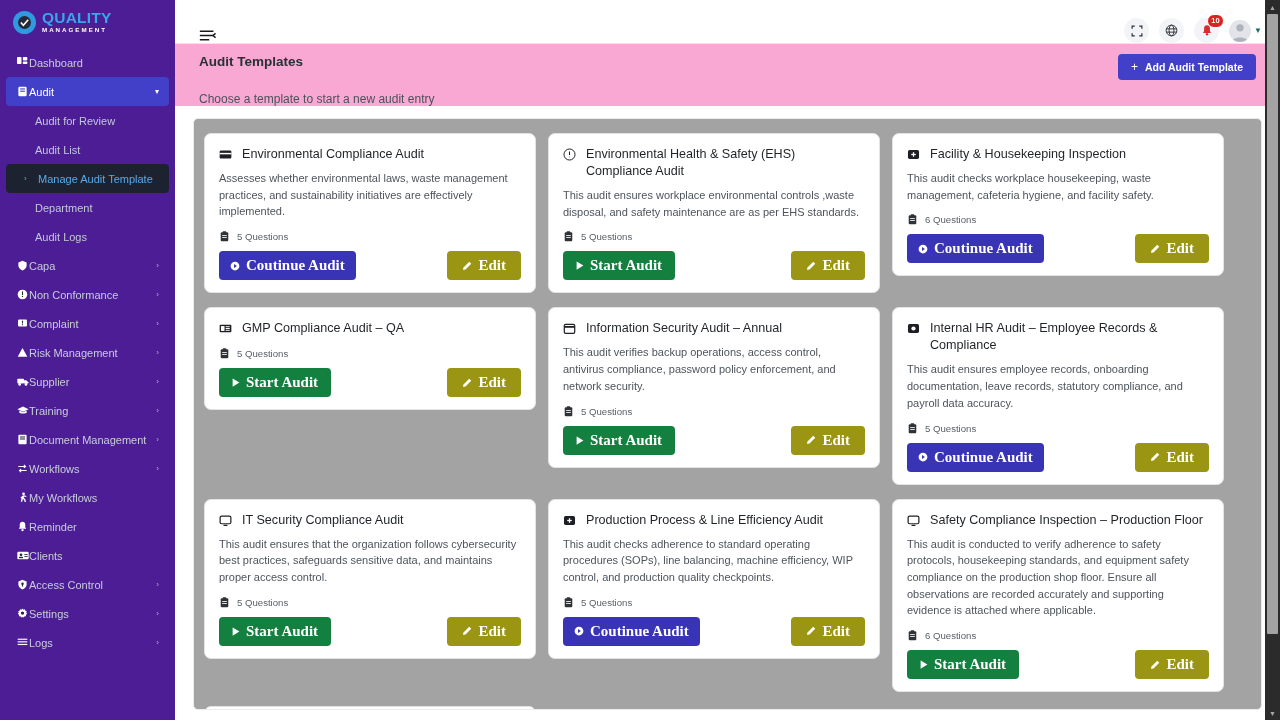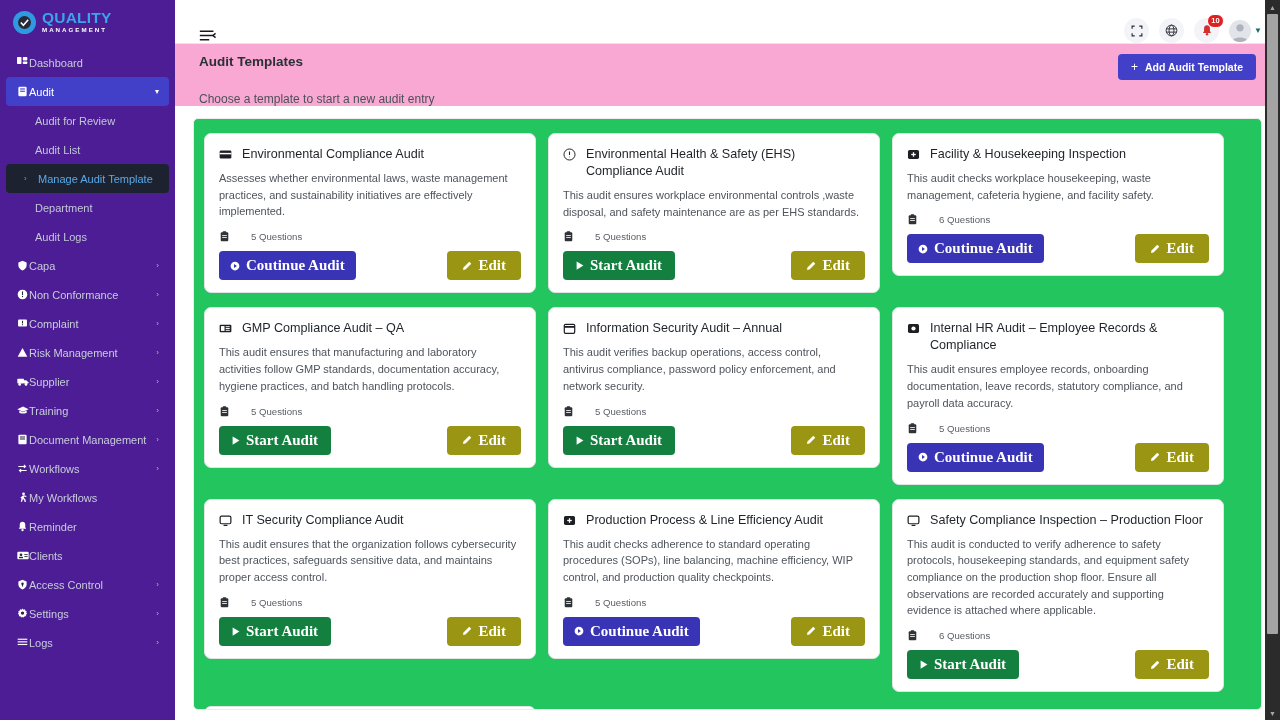--- a/index.html
+++ b/index.html
@@ -118,21 +118,21 @@
     font-size: 10.5px; font-weight: bold;
     border-radius: 4px; padding: 7px 13px;
     display: inline-flex; align-items: center; gap: 7px; cursor: pointer;
     font-family: "Liberation Sans", sans-serif;
   }
   .add-btn .plus { font-size: 12px; font-weight: normal; line-height: 1; }
 
   
   .content {
     margin: 12px 18px 10px 18px;
-    background: #22c55e;
+    background: #a3a3a3;
     border: 1px solid #ececec;
     border-radius: 5px;
     flex: 1 1 auto;
     padding: 14px 10px 0 10px;
     overflow: hidden;
   }
   .grid {
     display: flex; flex-wrap: wrap; align-items: flex-start;
     gap: 14px 12px;
   }
@@ -145,21 +145,21 @@
   .card-title-row { display: flex; align-items: flex-start; gap: 9px; }
   .card-ico { color: #1d1f24; flex: 0 0 14px; margin-top: 2px; display: flex; }
   .card-title {
     font-size: 12.6px; color: #1f2328; line-height: 1.35;
     font-weight: normal;
   }
   .card-desc {
     font-size: 11px; color: #4e545c; line-height: 1.52; margin-top: 7px;
   }
   .q-row {
-    display: flex; align-items: center; gap: 21px; margin-top: 11px;
+    display: flex; align-items: center; gap: 7px; margin-top: 11px;
     font-size: 9.6px; color: #5b6068;
   }
   .q-ico { color: #2f3338; display: flex; flex: 0 0 11px; }
   .card-actions {
     display: flex; align-items: center; justify-content: space-between;
     margin-top: 9px;
   }
   .btn {
     border: none; border-radius: 4px; cursor: pointer;
     font-size: 15px; font-weight: bold; color: #ffffff;
@@ -604,21 +604,20 @@
               <svg width="13" height="13" viewBox="0 0 16 16" fill="#1d1f24">
                   <rect x="0.8" y="3.4" width="14.4" height="9.2" rx="1.2"></rect>
                   <rect x="2.4" y="5" width="4.4" height="6" fill="#ffffff"></rect>
                   <rect x="8.2" y="5.2" width="5" height="1.2" fill="#ffffff"></rect>
                   <rect x="8.2" y="7.4" width="5" height="1.2" fill="#ffffff"></rect>
                   <rect x="8.2" y="9.6" width="5" height="1.2" fill="#ffffff"></rect>
                 </svg>
             </span>
             <span class="card-title">GMP Compliance Audit – QA</span>
           </div>
-          <div class="card-desc">This audit ensures that manufacturing and laboratory activities follow GMP standards, documentation accuracy, hygiene practices, and batch handling protocols.</div>
           <div class="q-row">
             <span class="q-ico">
               <svg width="11" height="11" viewBox="0 0 16 16" fill="#2f3338">
                   <rect x="2.5" y="1.8" width="11" height="13" rx="1.5"></rect>
                   <rect x="5.5" y="0.4" width="5" height="2.8" rx="0.8"></rect>
                   <rect x="4.6" y="6" width="6.8" height="1.2" fill="#ffffff"></rect>
                   <rect x="4.6" y="9" width="6.8" height="1.2" fill="#ffffff"></rect>
                 </svg>
             </span>
             <span>5 Questions</span>

